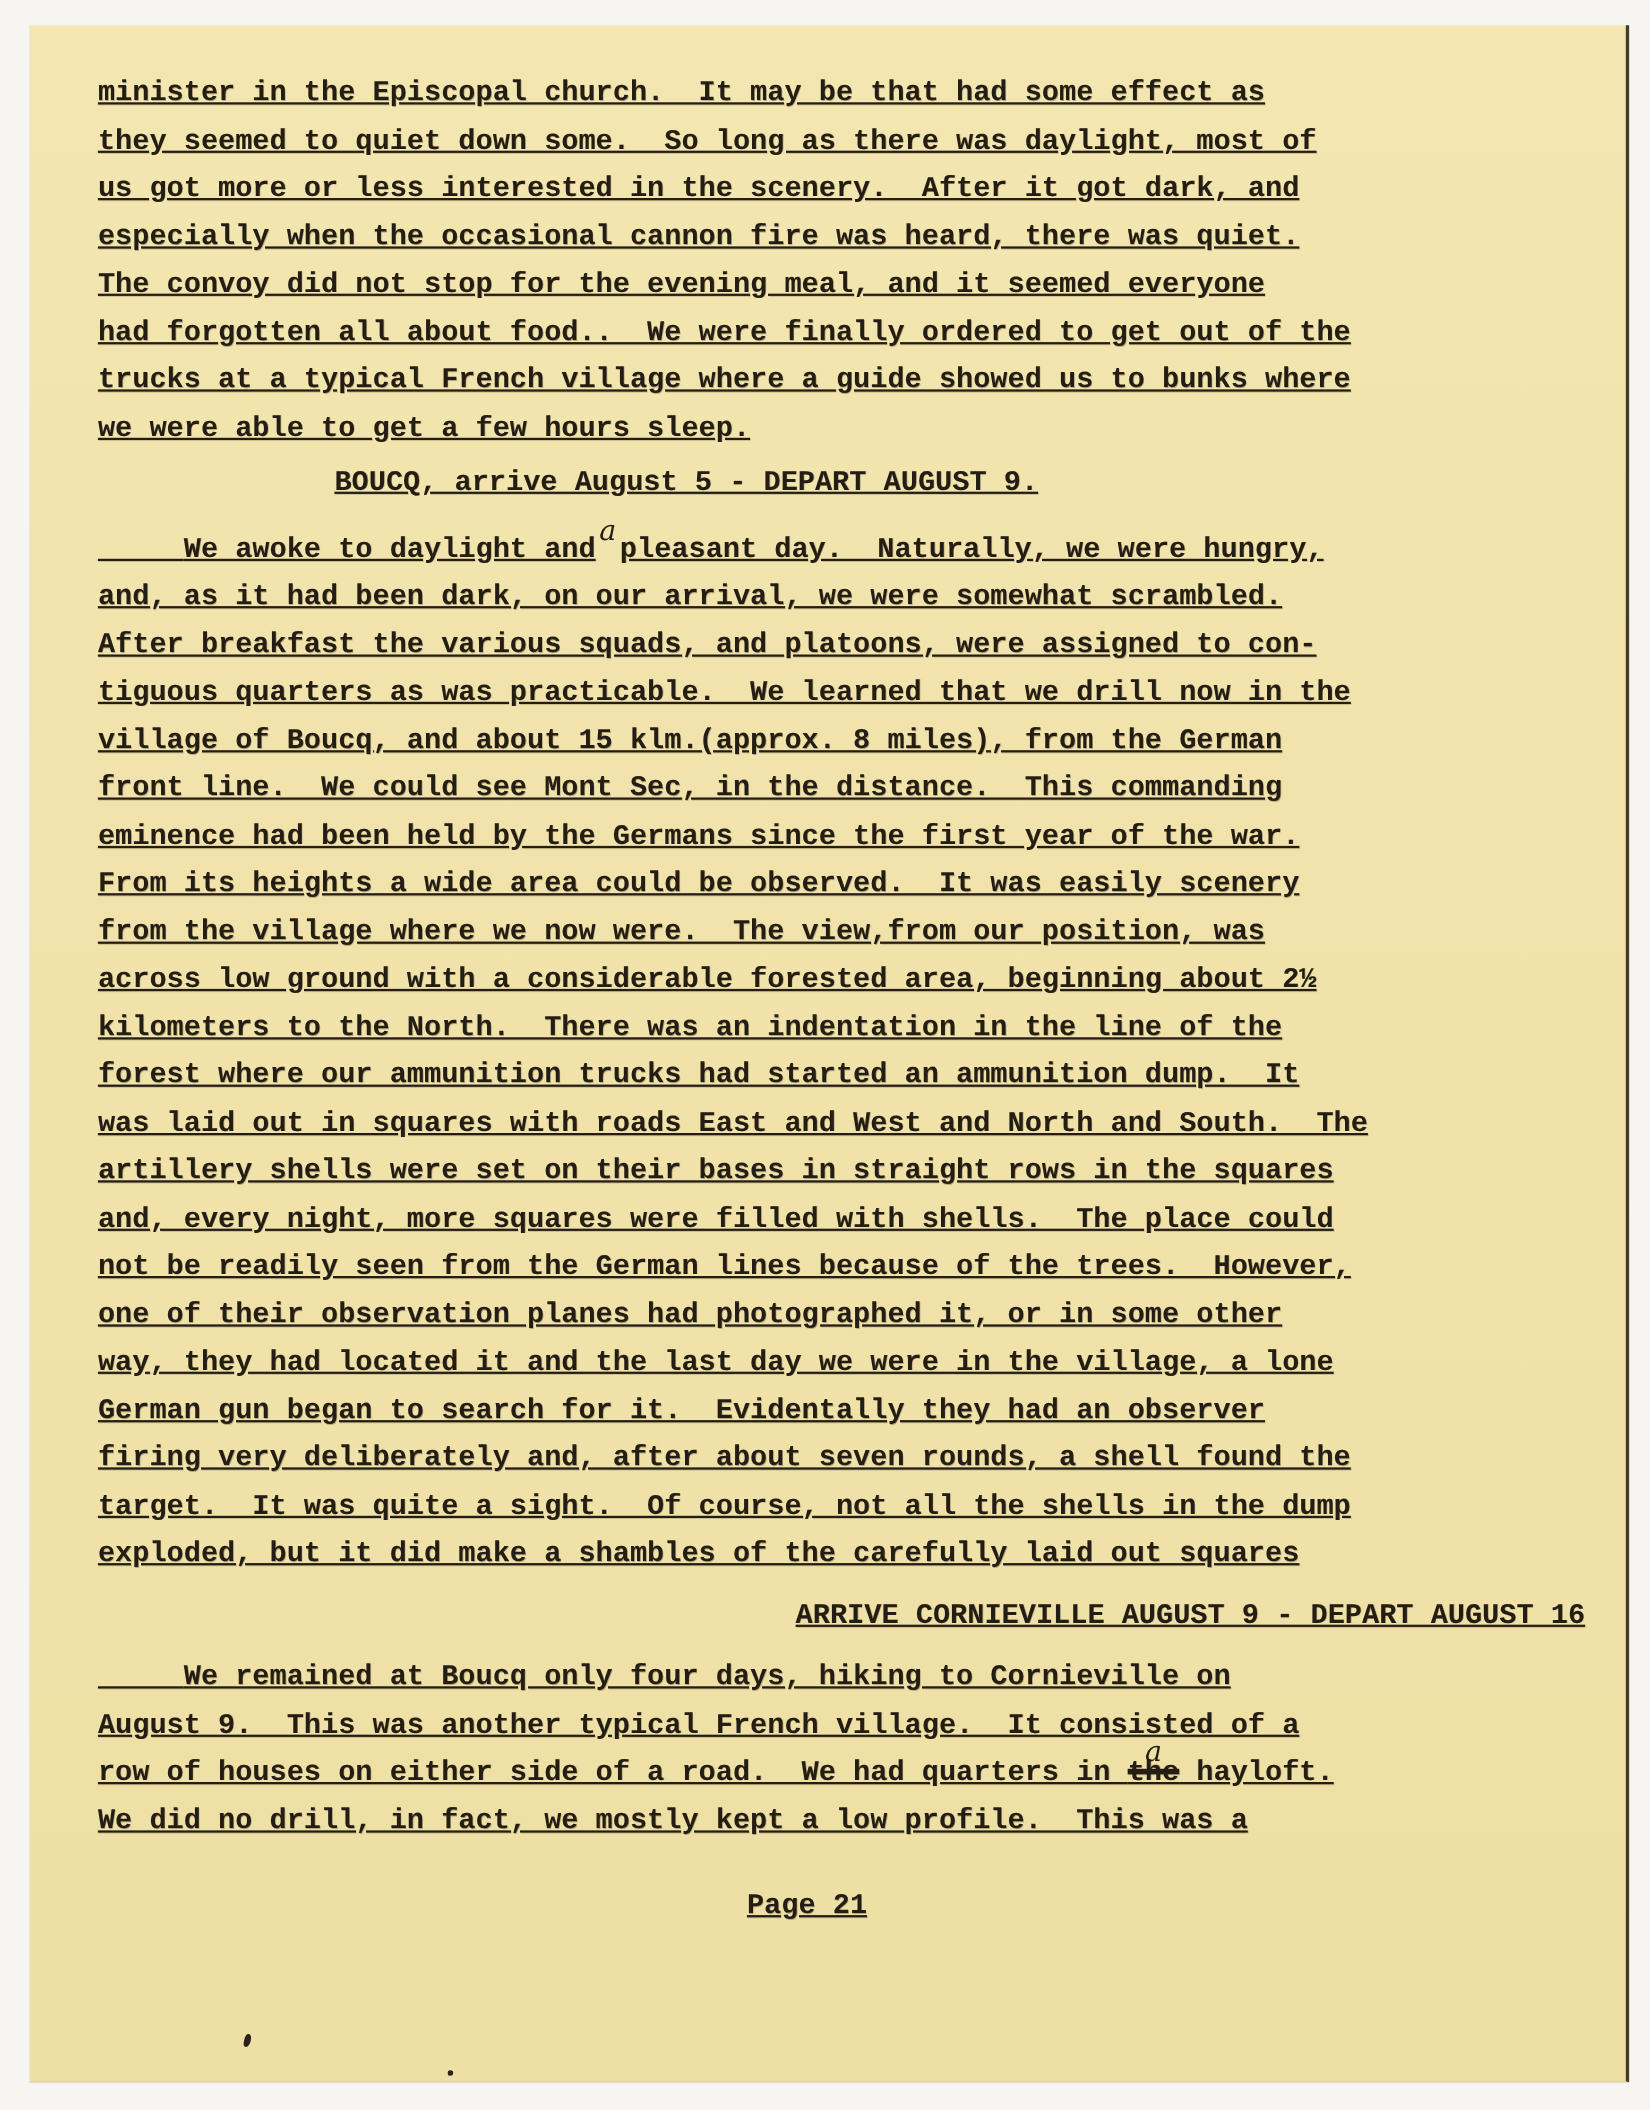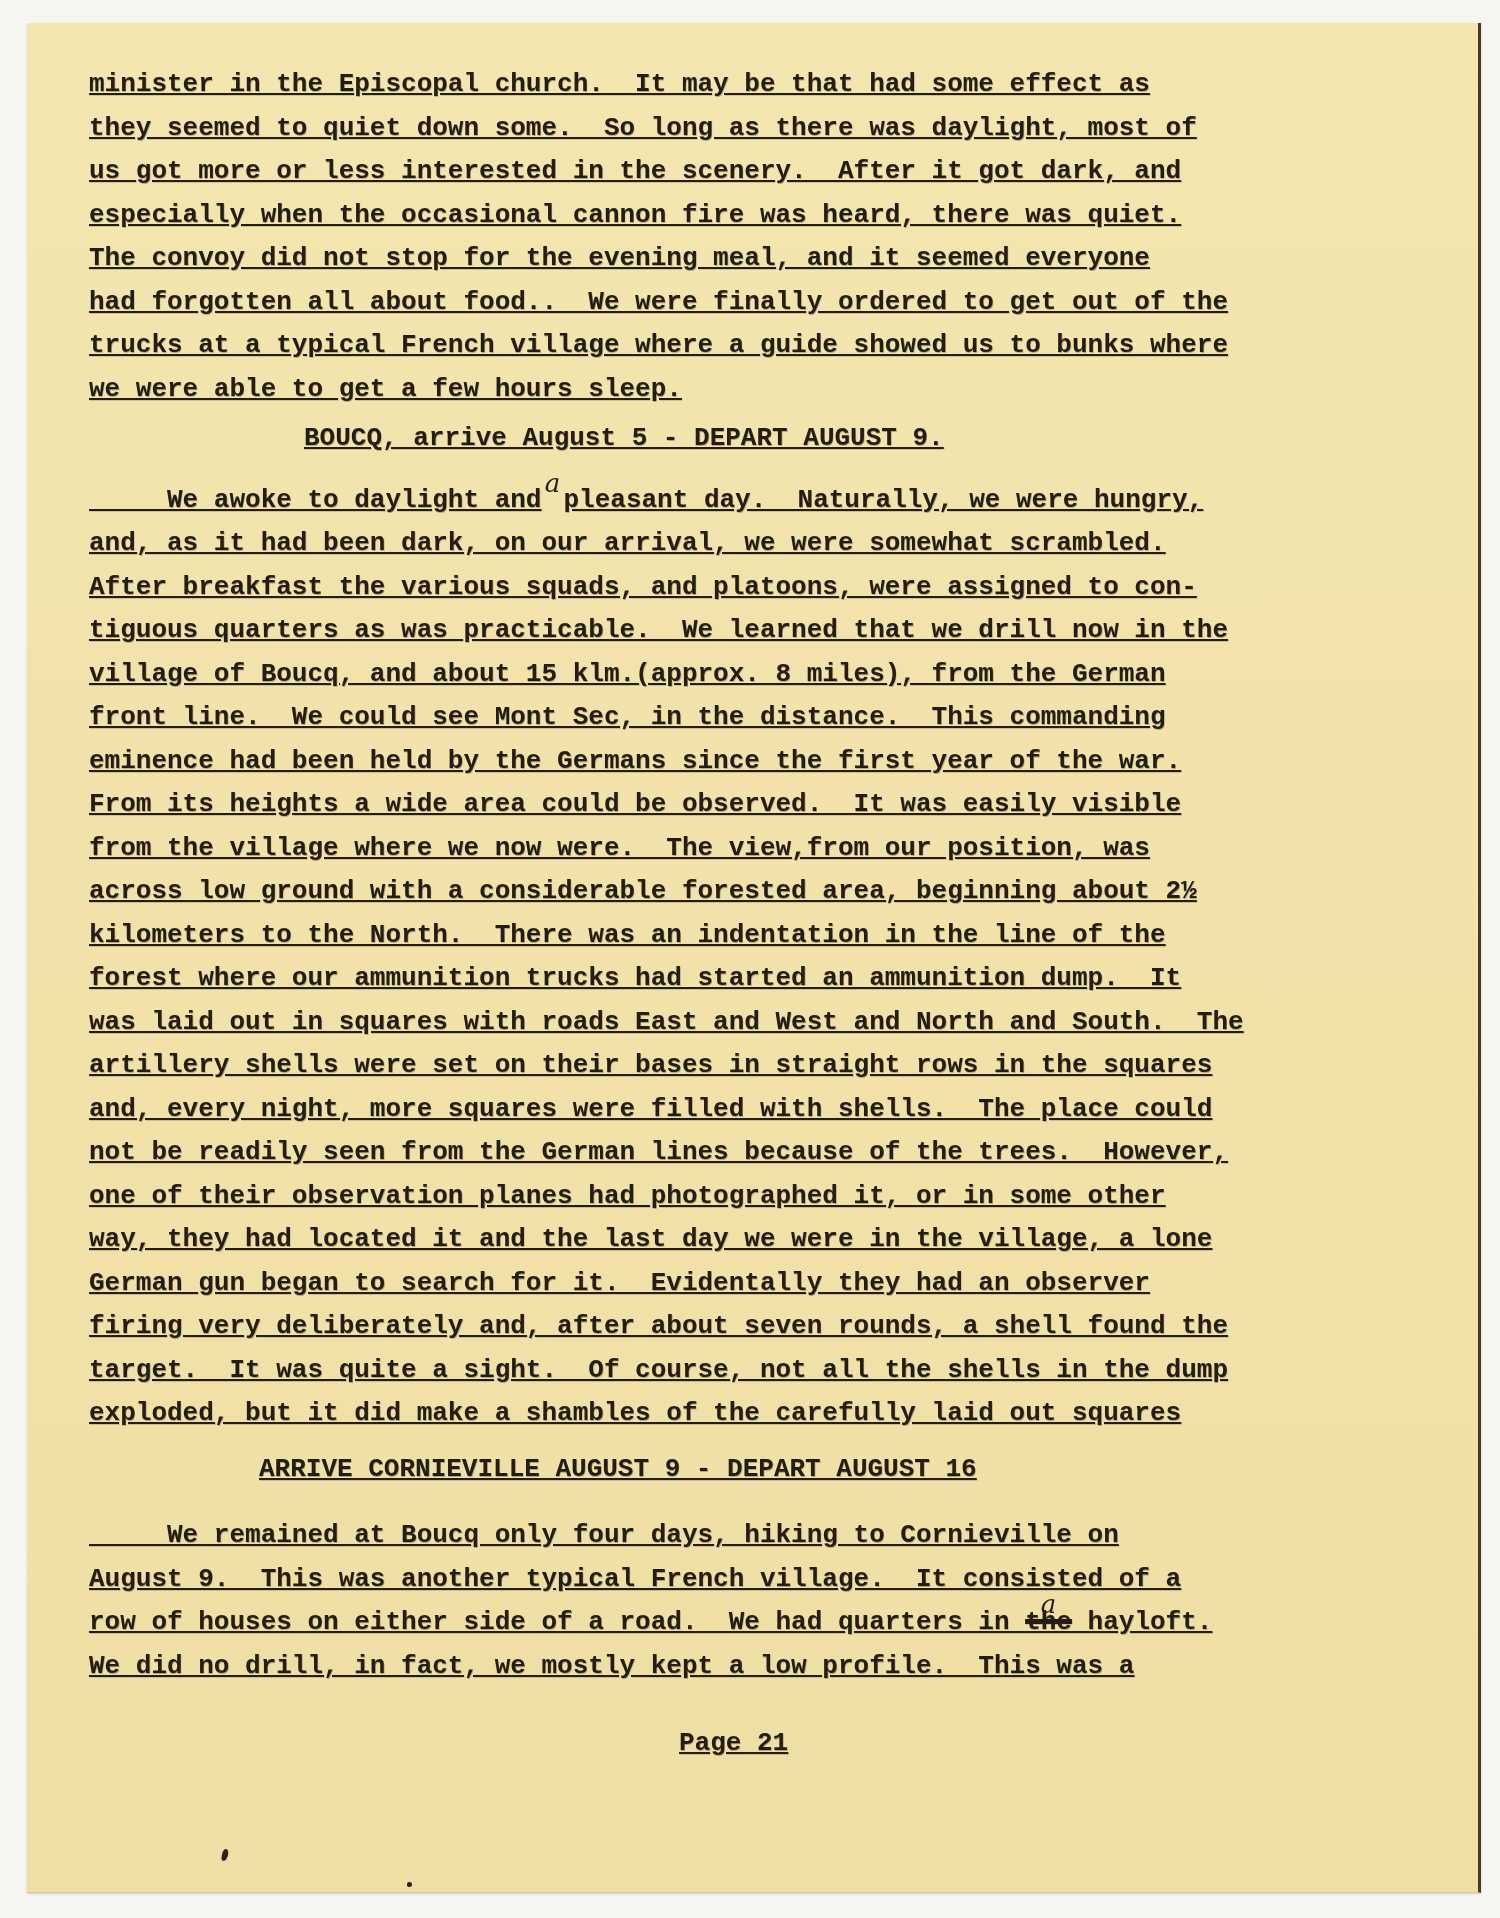--- a/index.html
+++ b/index.html
@@ -42,21 +42,22 @@
     min-height: 43.5px;
   }
   .line.heading-1 {
     text-indent: 215px;
     margin-top: 6px;
     margin-bottom: 16px;
   }
   .line.heading-2 {
     text-indent: 170px;
     margin-top: 12px;
-    margin-bottom: 23px;
+    margin-bottom: 13px;
+    text-align: right;
   }
   .seg-insert {
     display: inline-block;
     width: 22px;
     text-align: center;
     transform: translateY(-15px);
     font-family: "DejaVu Serif", serif;
     font-style: italic;
     font-weight: 500;
     font-size: 26px;
@@ -118,21 +119,21 @@
       <div class="line">trucks at a typical French village where a guide showed us to bunks where</div>
       <div class="line">we were able to get a few hours sleep.</div>
       <div class="line heading-1">BOUCQ, arrive August 5 - DEPART AUGUST 9.</div>
       <div class="line"><span class="seg-plain">     We awoke to daylight and</span><span class="seg-insert">a</span><span class="seg-plain">pleasant day.  Naturally, we were hungry,</span></div>
       <div class="line">and, as it had been dark, on our arrival, we were somewhat scrambled.</div>
       <div class="line">After breakfast the various squads, and platoons, were assigned to con-</div>
       <div class="line">tiguous quarters as was practicable.  We learned that we drill now in the</div>
       <div class="line">village of Boucq, and about 15 klm.(approx. 8 miles), from the German</div>
       <div class="line">front line.  We could see Mont Sec, in the distance.  This commanding</div>
       <div class="line">eminence had been held by the Germans since the first year of the war.</div>
-      <div class="line">From its heights a wide area could be observed.  It was easily visible</div>
+      <div class="line">From its heights a wide area could be observed.  It was easily scenery</div>
       <div class="line">from the village where we now were.  The view,from our position, was</div>
       <div class="line">across low ground with a considerable forested area, beginning about 2½</div>
       <div class="line">kilometers to the North.  There was an indentation in the line of the</div>
       <div class="line">forest where our ammunition trucks had started an ammunition dump.  It</div>
       <div class="line">was laid out in squares with roads East and West and North and South.  The</div>
       <div class="line">artillery shells were set on their bases in straight rows in the squares</div>
       <div class="line">and, every night, more squares were filled with shells.  The place could</div>
       <div class="line">not be readily seen from the German lines because of the trees.  However,</div>
       <div class="line">one of their observation planes had photographed it, or in some other</div>
       <div class="line">way, they had located it and the last day we were in the village, a lone</div>

